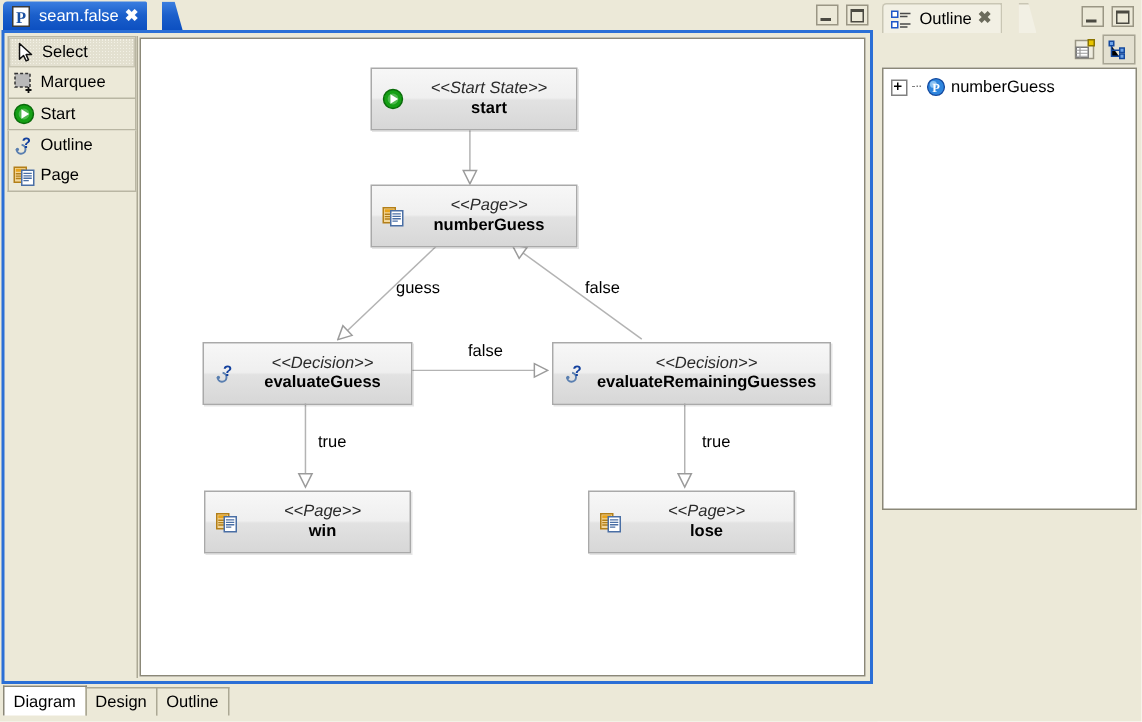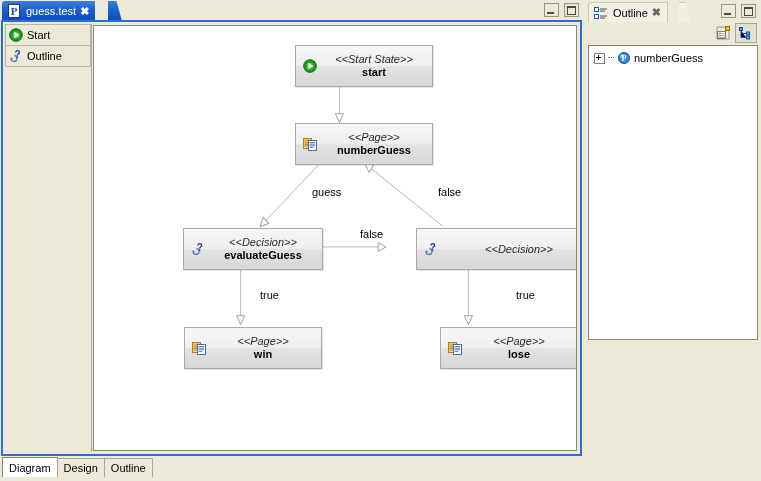--- a/index.html
+++ b/index.html
@@ -58,21 +58,21 @@
      background-image:repeating-linear-gradient(0deg,#e3e0d0 0 1px,transparent 1px 2px),
                       repeating-linear-gradient(90deg,#e3e0d0 0 1px,transparent 1px 2px);
      border:1px solid #c8c5b2;height:20px;}
   .pal-ico{width:16px;height:16px;flex:none;display:block;}
 
   
   .canvas{
     position:absolute;left:90px;top:3px;right:3px;bottom:3px;
     background:#ffffff;border:1px solid #8b8878;overflow:hidden;
   }
-  .canvas-inner{position:absolute;inset:0;margin-left:48px;}
+  .canvas-inner{position:absolute;inset:0;}
 
   
   .node{
     position:absolute;box-sizing:border-box;
     border:1px solid #a9a9a9;
     background:linear-gradient(to bottom,#f7f7f7 0%,#efefef 48%,#e2e2e2 52%,#d7d7d7 100%);
     box-shadow:1px 1px 0 rgba(0,0,0,0.10);
     display:flex;align-items:center;
     padding:2px 6px;
   }
@@ -126,53 +126,78 @@
 
   <div class="editor-pane">
 
     <div class="tabstrip">
       <div class="tab-slant"></div>
       <div class="editor-tab">
         <svg class="pal-ico" viewBox="0 0 16 16">
           <rect x="2.5" y="1.5" width="11" height="13" fill="#ffffff" stroke="#3a3a3a"></rect>
           <text x="8" y="12" font-size="11" font-family="Liberation Serif, serif" font-weight="bold" fill="#1a4fa0" text-anchor="middle">P</text>
         </svg>
-        <span class="tab-label">guess.test</span>
+        <span class="tab-label">seam.false</span>
         <span class="tab-close">✖</span>
       </div>
       <div class="editor-winbtns">
         <div class="wb min"></div>
         <div class="wb max"></div>
       </div>
     </div>
 
     <div class="editor-body">
 
       <div class="palette">
 
+        <div class="pal-group">
+          <div class="pal-item selected">
+            <svg class="pal-ico" viewBox="0 0 16 16">
+              <path d="M4 2 L4 12.5 L6.7 10 L8.4 13.6 L10 12.9 L8.4 9.4 L12 9.3 Z" fill="#ffffff" stroke="#111" stroke-width="1" stroke-linejoin="round"></path>
+            </svg>
+            <span>Select</span>
+          </div>
+          <div class="pal-item">
+            <svg class="pal-ico" viewBox="0 0 16 16">
+              <rect x="2" y="2" width="10" height="9" fill="#b9b9b9" stroke="#333" stroke-width="1" stroke-dasharray="2,1.4"></rect>
+              <path d="M11 11 v4 M9 13 h4" stroke="#111" stroke-width="1.2"></path>
+            </svg>
+            <span>Marquee</span>
+          </div>
+        </div>
 
         <div class="pal-group">
           <div class="pal-item">
             <svg class="pal-ico" viewBox="0 0 16 16">
               <circle cx="8" cy="8" r="6.3" fill="#15a015" stroke="#0a6b0a"></circle>
               <circle cx="8" cy="8" r="3.6" fill="#ffffff" opacity="0.25"></circle>
               <path d="M6.3 4.8 L11.4 8 L6.3 11.2 Z" fill="#ffffff"></path>
             </svg>
             <span>Start</span>
           </div>
         </div>
 
         <div class="pal-group">
           <div class="pal-item">
             <svg class="pal-ico" viewBox="0 0 16 16">
               <path d="M3 10.5 a3 3 0 1 0 3.4 -3" fill="none" stroke="#5a7fb0" stroke-width="1.3"></path>
               <circle cx="3.6" cy="10.6" r="1.1" fill="#5a7fb0"></circle>
               <text x="9.5" y="9.5" font-size="10" font-family="Liberation Sans, sans-serif" font-weight="bold" fill="#13419e" text-anchor="middle">?</text>
             </svg>
             <span>Outline</span>
+          </div>
+          <div class="pal-item">
+            <svg class="pal-ico" viewBox="0 0 16 16">
+              <rect x="1.5" y="2.5" width="8" height="10" fill="#f3d79a" stroke="#b37f18"></rect>
+              <rect x="2.5" y="3.5" width="6" height="2" fill="#e8a31b"></rect>
+              <path d="M2.5 6.8 h6 M2.5 8.4 h6 M2.5 10 h6" stroke="#b37f18" stroke-width="0.9"></path>
+              <rect x="6.5" y="4.5" width="8" height="10" fill="#ffffff" stroke="#4a6fa5"></rect>
+              <path d="M7.6 6.6 h5.6 M7.6 8.2 h5.6 M7.6 9.8 h5.6 M7.6 11.4 h3.6" stroke="#4a6fa5" stroke-width="0.9"></path>
+            </svg>
+            <span>Page</span>
           </div>
         </div>
 
       </div>
 
       <div class="canvas">
         <div class="canvas-inner" id="canvas-inner">
           <svg class="edges" id="edges-svg" viewBox="0 0 488 428" preserveAspectRatio="none">
             <defs>
               <marker id="ohead" markerWidth="11" markerHeight="11" refX="9.5" refY="5.5" orient="auto" markerUnits="userSpaceOnUse">
@@ -225,20 +250,21 @@
                 </span>
               </div>
               <div class="node" style="left: 274px; top: 202px; width: 186px; height: 42px;">
                 <svg class="n-ico" viewBox="0 0 16 16">
                   <path d="M3 10.5 a3 3 0 1 0 3.4 -3" fill="none" stroke="#5a7fb0" stroke-width="1.3"></path>
                   <circle cx="3.6" cy="10.6" r="1.1" fill="#5a7fb0"></circle>
                   <text x="9.8" y="9.8" font-size="10" font-family="Liberation Sans, sans-serif" font-weight="bold" fill="#13419e" text-anchor="middle">?</text>
                 </svg>
                 <span class="n-text">
                   <span class="n-stereo">&lt;&lt;Decision&gt;&gt;</span>
+                  <span class="n-name">evaluateRemainingGuesses</span>
                 </span>
               </div>
               <div class="node" style="left: 42px; top: 301px; width: 138px; height: 42px;">
                 <svg class="n-ico" viewBox="0 0 16 16">
                   <rect x="1.5" y="2.5" width="8" height="10" fill="#f3d79a" stroke="#b37f18"></rect>
                   <rect x="2.5" y="3.5" width="6" height="2" fill="#e8a31b"></rect>
                   <path d="M2.5 6.8 h6 M2.5 8.4 h6 M2.5 10 h6" stroke="#b37f18" stroke-width="0.9"></path>
                   <rect x="6.5" y="4.5" width="8" height="10" fill="#ffffff" stroke="#4a6fa5"></rect>
                   <path d="M7.6 6.6 h5.6 M7.6 8.2 h5.6 M7.6 9.8 h5.6 M7.6 11.4 h3.6" stroke="#4a6fa5" stroke-width="0.9"></path>
                 </svg>

